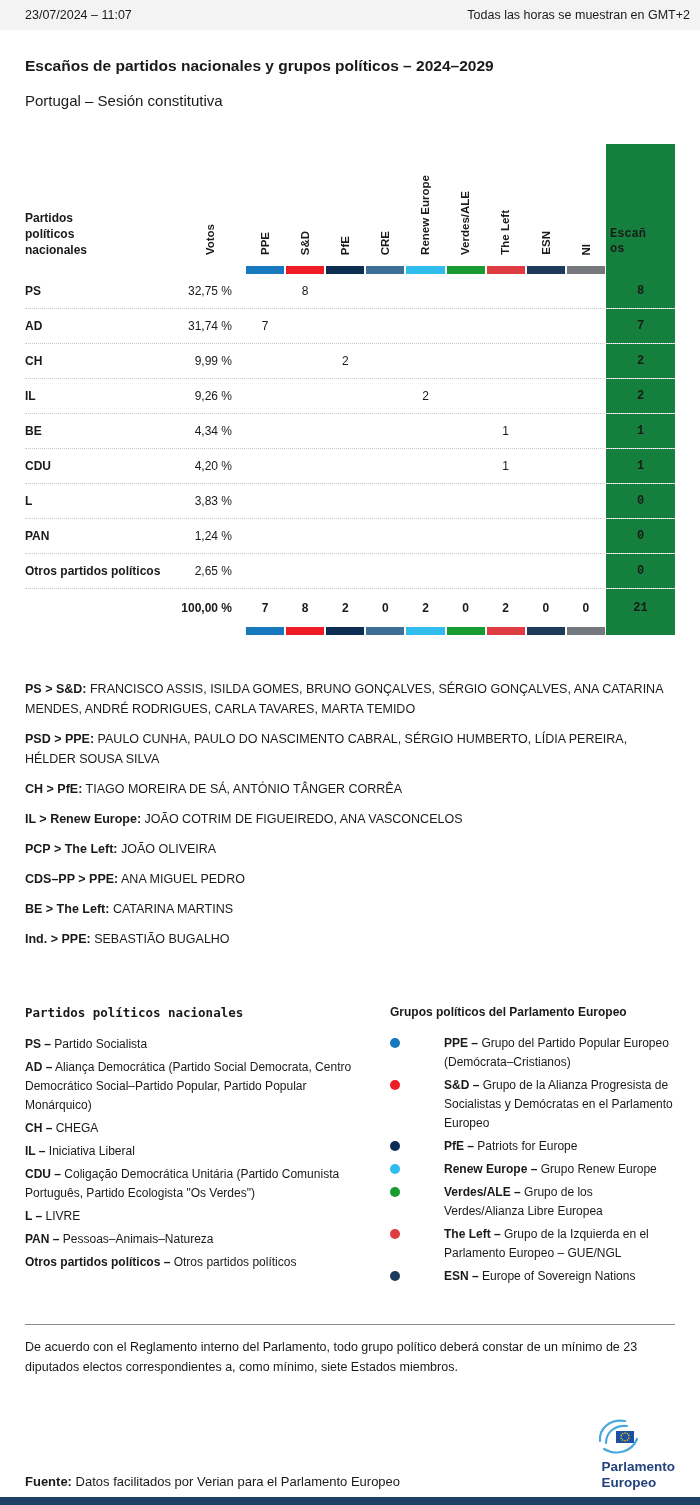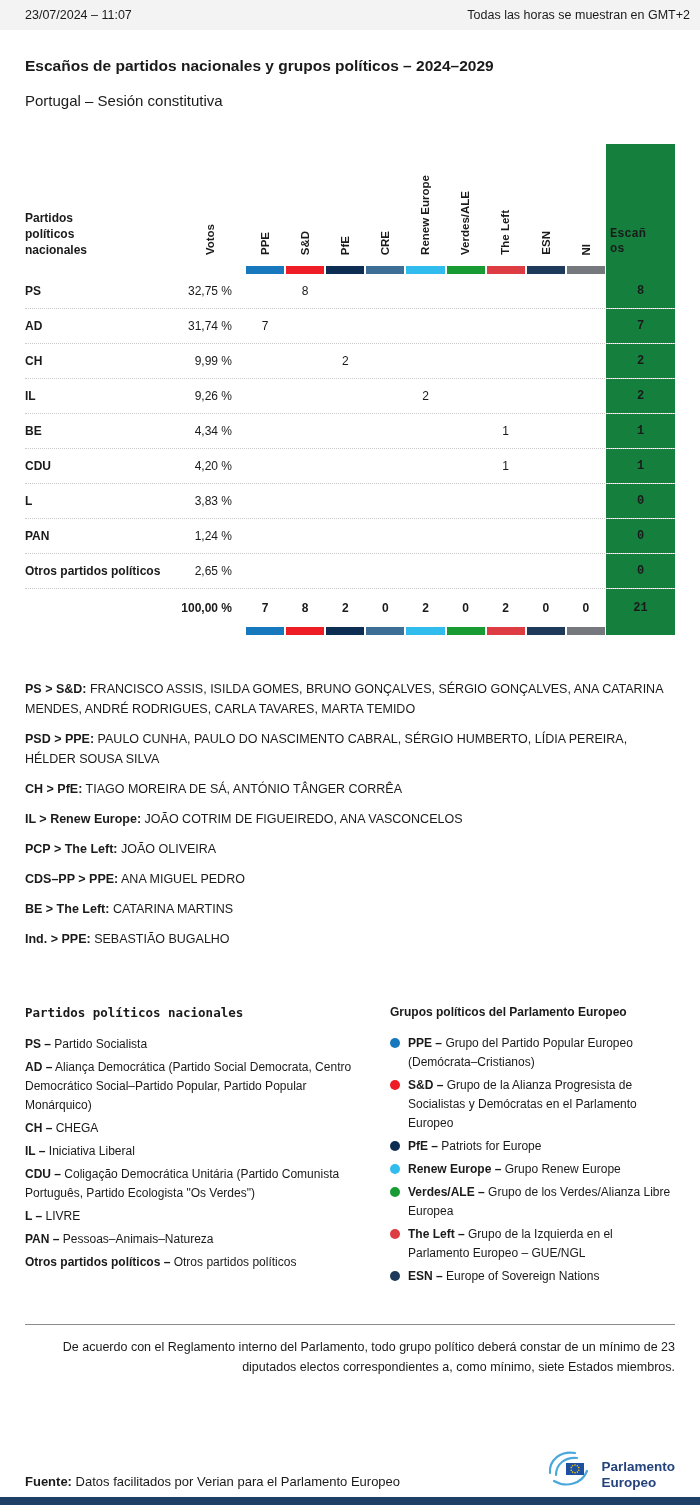--- a/index.html
+++ b/index.html
@@ -53,31 +53,31 @@
   
   .legends { display:flex; margin-top:56px; }
   .legend-left { width:345px; margin-right:20px; }
   .legend-right { width:285px; }
   .lg-title-mono {
     font-family:"DejaVu Sans Mono","Liberation Mono",monospace;
     font-size:12.5px; font-weight:bold; margin-bottom:15px;
   }
   .lg-title { font-size:12px; font-weight:bold; margin-bottom:15px; }
   .np-item { font-size:12px; line-height:19px; margin-bottom:4px; }
-  .gr-item { display:flex; font-size:12px; line-height:19px; margin-bottom:4px; }
+  .gr-item { display:flex; font-size:12px; line-height:19px; margin-bottom:4px;gap:36px; }
   .dot { width:10px; height:10px; border-radius:50%; flex:0 0 10px; margin:4px 8px 0 0; }
 
   
-  .note { margin-top:34px; border-top:1px solid #8a8a8a; padding-top:12px; font-size:12.5px; line-height:20px;text-align:right; }
+  .note { margin-top:34px; border-top:1px solid #8a8a8a; padding-top:12px; font-size:12.5px; line-height:20px; }
   .footer {
     position:absolute; left:25px; right:25px; bottom:14px;
     display:flex; justify-content:space-between; align-items:flex-end;
   }
   .source { font-size:13px; padding-bottom:2px; }
-  .logo { display:flex; align-items:flex-end; }
+  .logo { display:flex; align-items:flex-start;flex-direction:column; }
   .logo-text { margin-left:7px; font-weight:bold; font-size:13.5px; line-height:16px; color:#24437c; display:flex; flex-direction:column; }
   .bottombar { position:absolute; left:0; right:0; bottom:0; height:8px; }
 </style>
 </head>
 <body>
 
 <div class="topbar" style="background-color: rgb(243, 243, 243);">
   <span class="dt">23/07/2024 – 11:07</span>
   <span>Todas las horas se muestran en GMT+2</span>
 </div>

